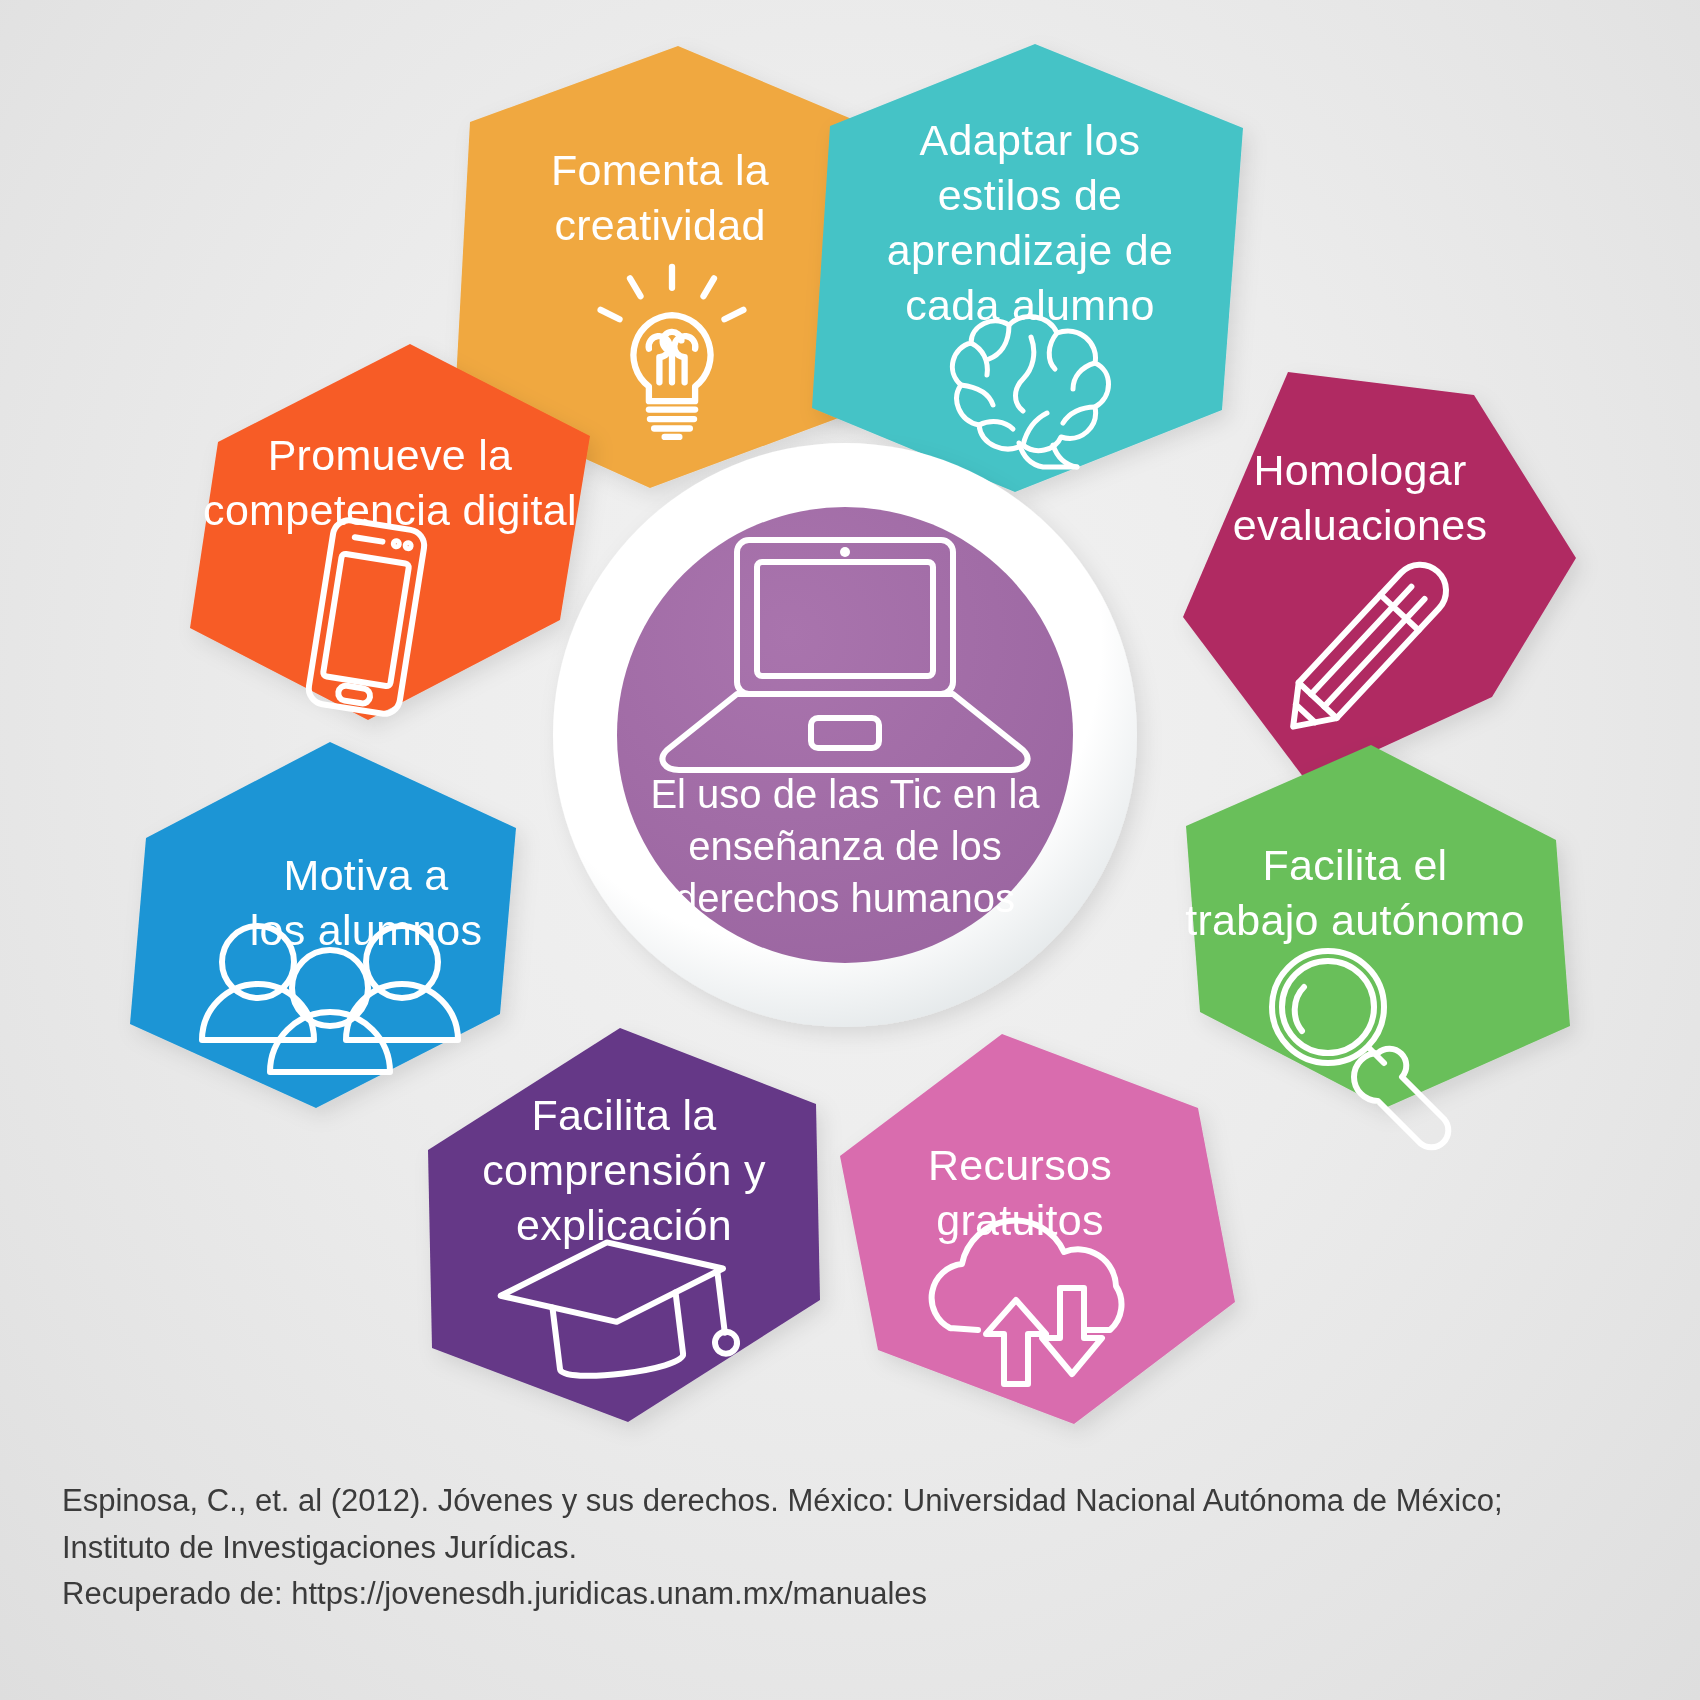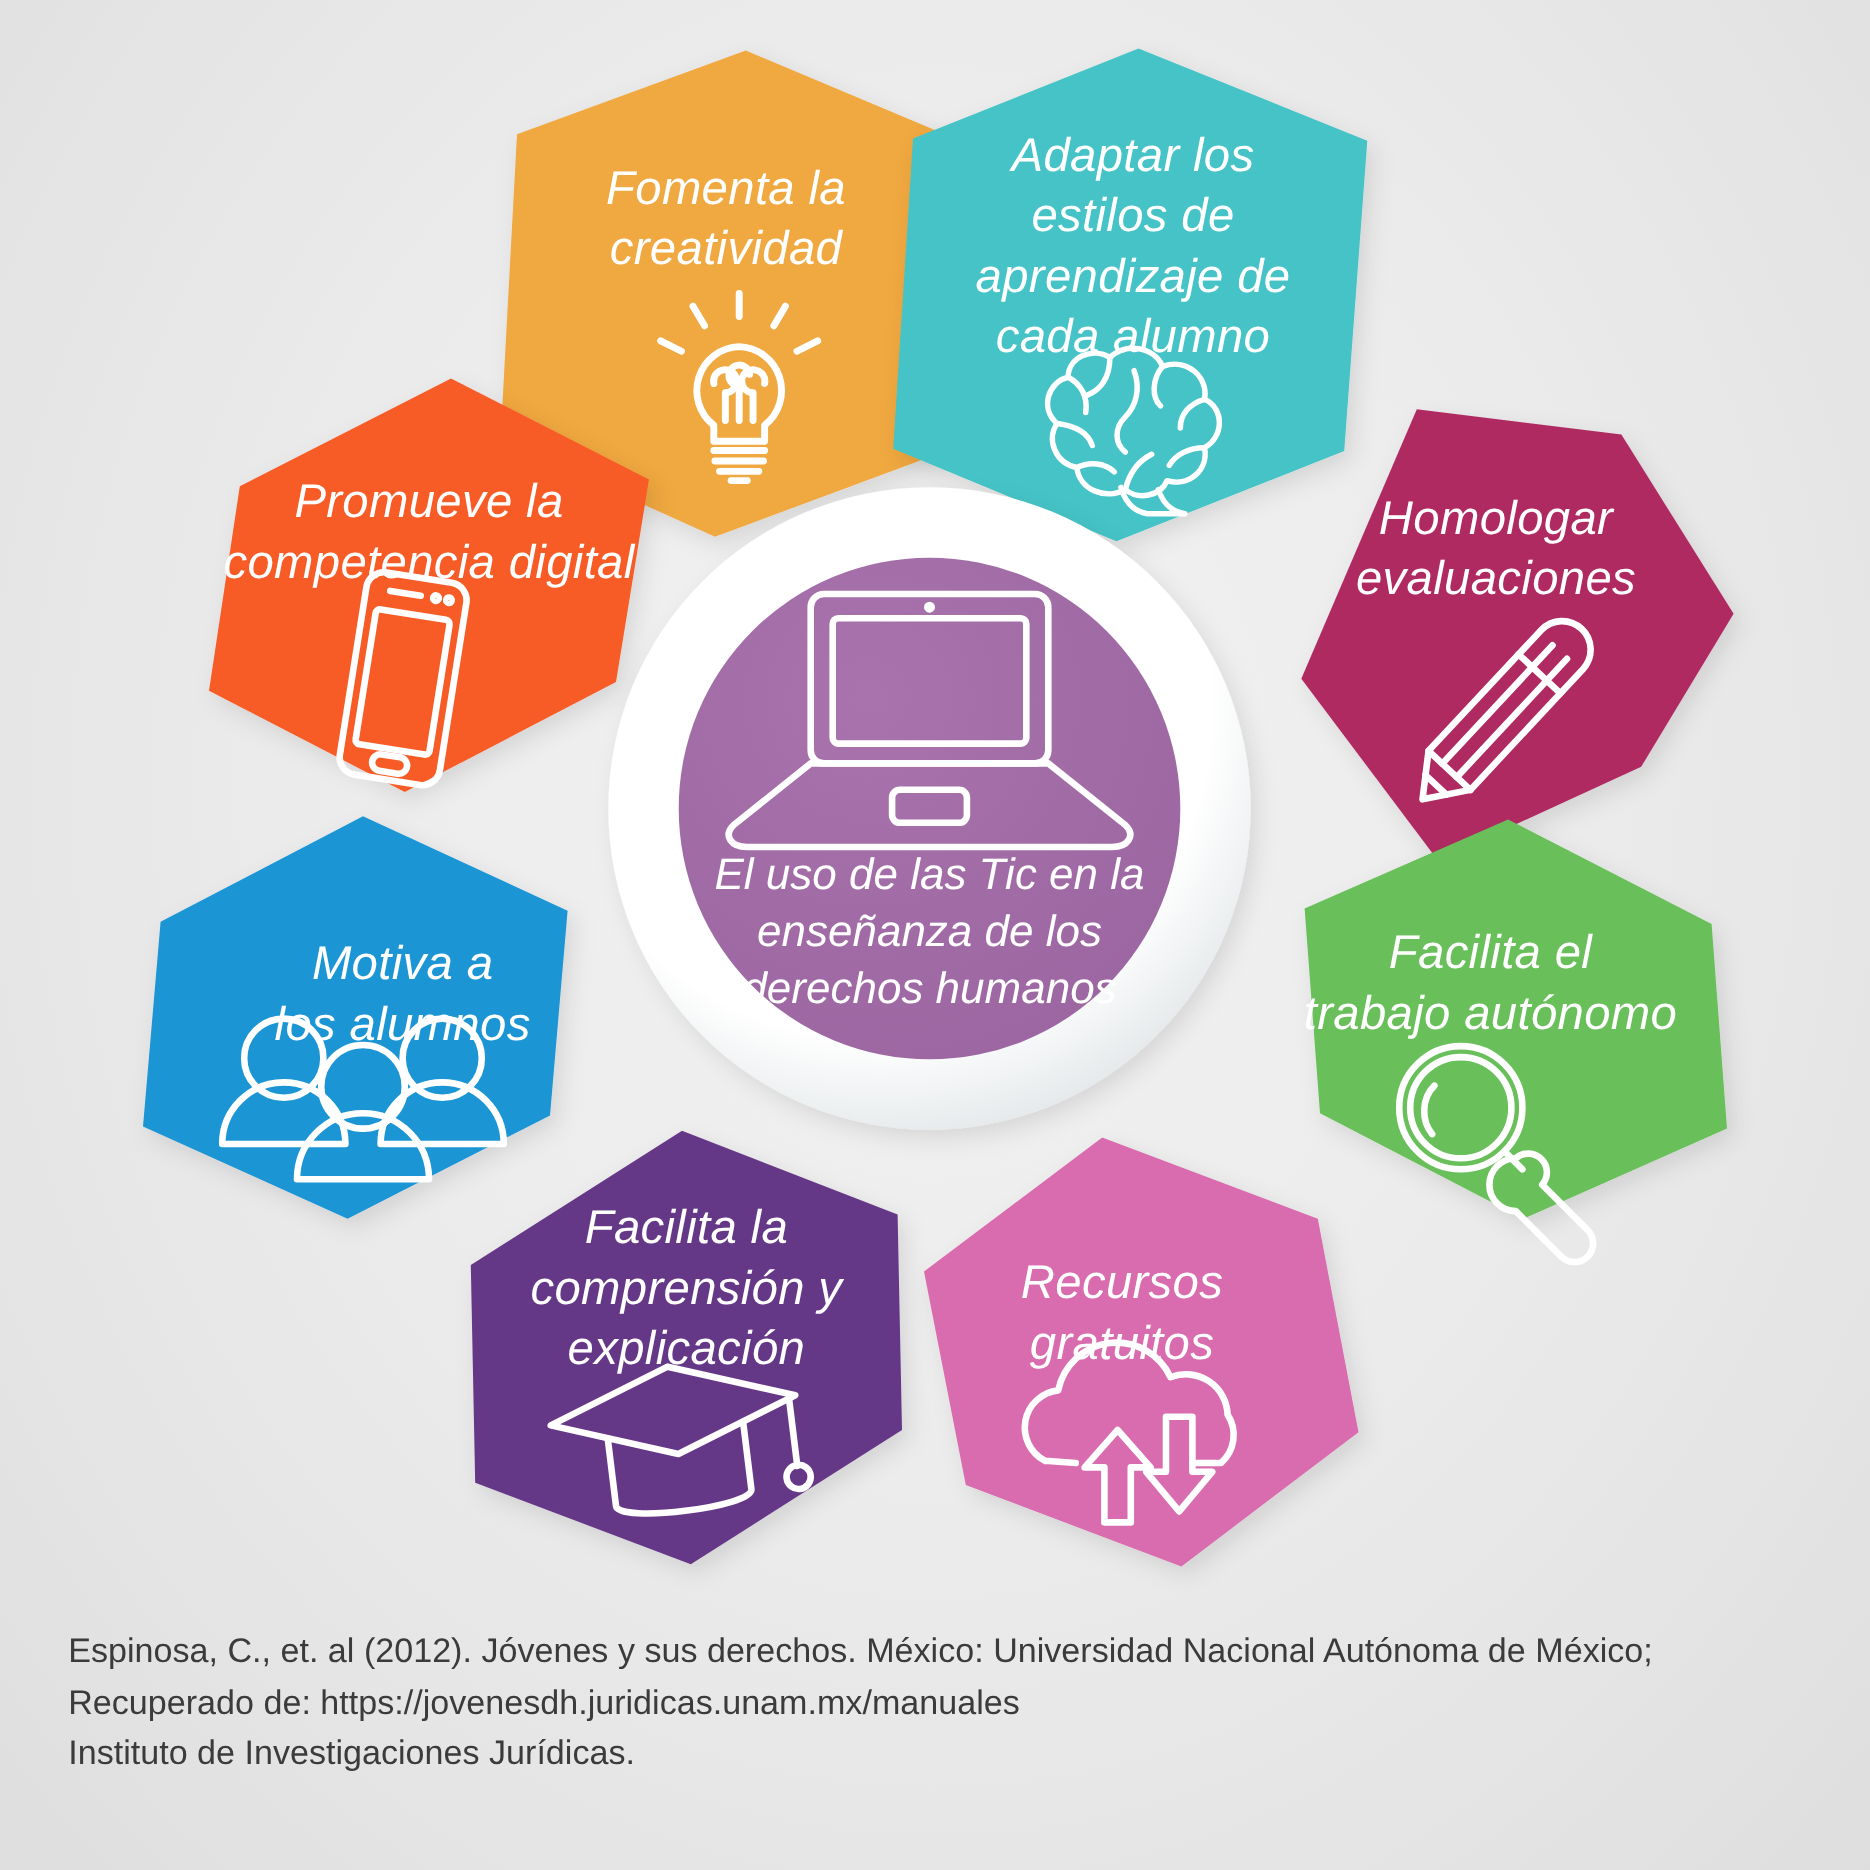--- a/index.html
+++ b/index.html
@@ -8,21 +8,21 @@
     font-family:"Liberation Sans", sans-serif;
     background: radial-gradient(ellipse at 50% 42%, #f2f2f2 0%, #ececec 45%, #e4e4e4 78%, #dedede 100%);
     overflow:hidden;
     position:relative;
   }
 
   
   #diagram {
     position:absolute;
     left:0; top:0;
-    width:1700px; height:1470px;font-style:italic;
+    width:1700px; height:1470px;
   }
   #diagram svg { display:block; width:1700px; height:1470px; }
 
   .hexLabel {
     fill:#ffffff;
     font-family:"Liberation Sans", sans-serif;
     font-size:43px;
     font-weight:400;
     text-anchor:middle;
     letter-spacing:0.3px;
@@ -215,15 +215,15 @@
     </g>
     <text class="centerLabel" x="845" y="808">El uso de las Tic en la</text>
     <text class="centerLabel" x="845" y="860">enseñanza de los</text>
     <text class="centerLabel" x="845" y="912">derechos humanos</text>
   </g>
 </svg>
 </div>
 
 <div id="footer">
   <p>Espinosa, C., et. al (2012). Jóvenes y sus derechos. México: Universidad Nacional Autónoma de México;</p>
+  <p>Instituto de Investigaciones Jurídicas.</p>
   <p>Recuperado de: https://jovenesdh.juridicas.unam.mx/manuales</p>
-  <p>Instituto de Investigaciones Jurídicas.</p>
 </div>
 
 </body></html>

